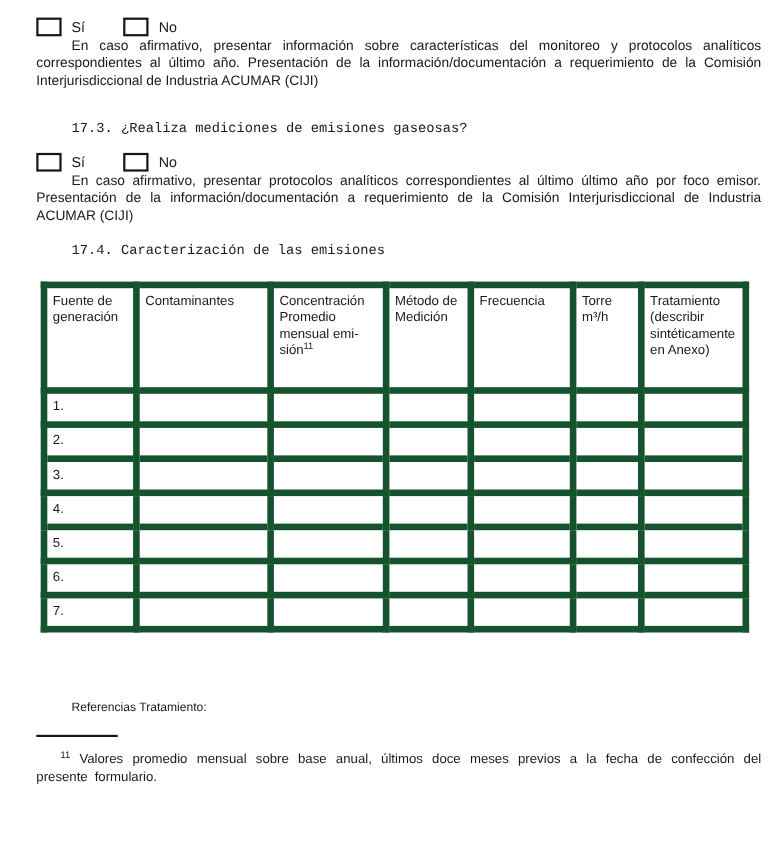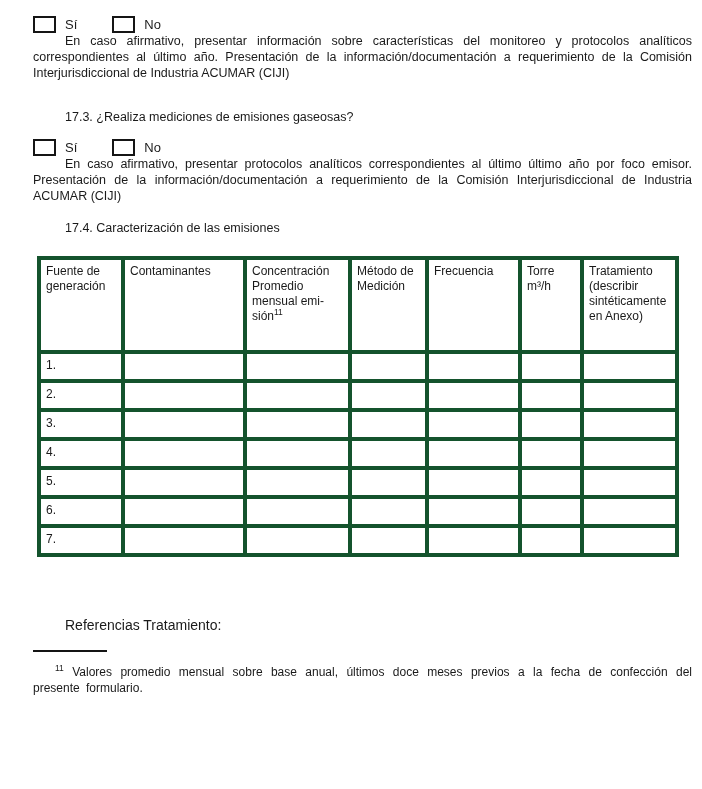--- a/index.html
+++ b/index.html
@@ -24,43 +24,43 @@
 
   
   p.body-par {
     margin:0; font-size:12.5px; line-height:16px;
     text-align:justify; text-indent:32px;
   }
   .par-1 { margin-top:19px; }
   .par-2 { margin-top:12px; }
 
   .section-heading {
-    font-size:12.5px; line-height:16px; padding-left:32px;
+    font-size:12.5px; line-height:16px; padding-left:32px;font-family:Liberation Mono, monospace;
   }
   .heading-173 { margin-top:28px; }
   .heading-174 { margin-top:16px; }
 
   
   table.emissions {
     border-collapse:collapse; table-layout:fixed;
     margin:20px 0 0 4px; width:638px;
   }
   table.emissions th, table.emissions td {
-    border:4px solid #14532d; vertical-align:top; text-align:left;
+    border:6px solid #14532d; vertical-align:top; text-align:left;
     font-weight:normal; font-size:12px; line-height:15px;
     padding:4px 4px 2px 5px; overflow:hidden;
   }
   table.emissions th { height:84px; }
   table.emissions td { height:19px; }
   tr.thick-bottom th, tr.thick-bottom td { border-bottom-width:3px; }
   sup { font-size:8.5px; line-height:0; vertical-align:super; }
 
   
   .refs { margin-top:60px; }
-  .refs-title { font-size:14px; line-height:16px; padding-left:32px; margin:0 0 0 0; }
+  .refs-title { font-size:11px; line-height:16px; padding-left:32px; margin:0 0 0 0; }
   .refs-list {
     margin:0; font-size:12.5px; line-height:15px;
     text-align:justify; text-indent:32px;
   }
 
   
   .footnote-rule {
     width:74px; height:0; border-top:2px solid #141414; margin-top:17px;
   }
   .footnote {

